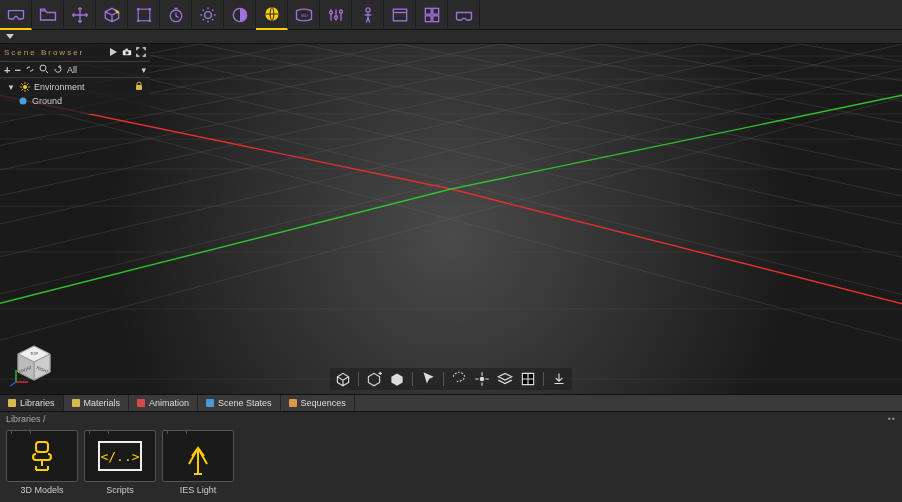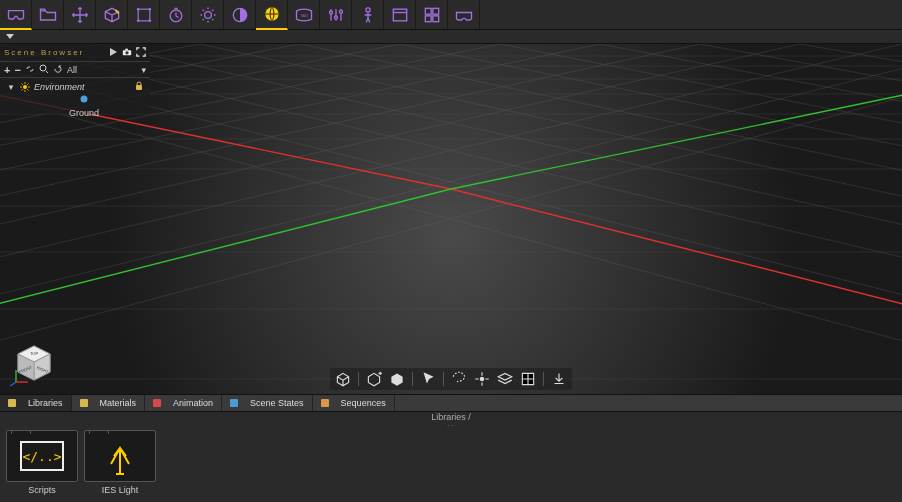--- a/index.html
+++ b/index.html
@@ -104,21 +104,21 @@
   .scene-tree {
     padding: 2px 0 6px 4px;
   }
   .tree-row {
     display: flex;
     align-items: center;
     gap: 4px;
     height: 14px;
     padding-left: 2px;
   }
-  .tree-row.child { padding-left: 14px; flex-direction: column; }
+  .tree-row.child { padding-left: 14px; }
   .tree-icon { width: 10px; height: 10px; display:inline-flex; align-items:center; justify-content:center; }
   .lock-col { margin-left: auto; margin-right: 6px; }
 
   
   .view-cube {
     position: absolute;
     left: 10px;
     bottom: 6px;
     width: 48px;
     height: 48px;
@@ -151,21 +151,21 @@
     height: 18px;
     background: #3a3a3a;
     display: flex;
     align-items: stretch;
     border-top: 1px solid #111;
     border-bottom: 1px solid #111;
   }
   .btab {
     display: flex;
     align-items: center;
-    gap: 12px;
+    gap: 4px;
     padding: 0 8px;
     font-size: 9px;
     color: #ddd;
     border-right: 1px solid #222;
     cursor: pointer;
   }
   .btab.active { background: #2a2a2a; }
   .btab .sw { width:8px; height:8px; border-radius:1px; }
 
   
@@ -174,21 +174,20 @@
     top: 412px;
     left: 0; right: 0;
     height: 14px;
     background: #2a2a2a;
     display: flex;
     align-items: center;
     padding: 0 6px;
     font-size: 9px;
     color: #aaa;
     justify-content: space-between;
-    flex-direction: column;
   }
 
   
   .library-row {
     position: absolute;
     top: 426px;
     left: 0; right: 0;
     bottom: 0;
     background: #2a2a2a;
     display: flex;
@@ -430,21 +429,21 @@
       <div class="tree-row">
         <span class="tree-icon" style="color:#ccc">▾</span>
         <span class="tree-icon">
             <svg viewBox="0 0 10 10">
               <circle cx="5" cy="5" r="2" fill="#ffcc00"></circle>
               <g stroke="#ffcc00" stroke-width="0.8">
                 <path d="M5 0v2M5 8v2M0 5h2M8 5h2M1.5 1.5l1.4 1.4M7.1 7.1l1.4 1.4M1.5 8.5l1.4-1.4M7.1 2.9l1.4-1.4"></path>
               </g>
             </svg>
           </span>
-        <span style="font-style:italic;color:#ccc">Environment</span>
+        <span style="color:#ccc">Environment</span>
         <span class="lock-col"><svg class="mini-icon" viewBox="0 0 10 10">
               <rect x="2" y="4" width="6" height="5" rx="1" fill="#d8b84a"></rect>
               <path d="M3 4V3a2 2 0 014 0v1" stroke="#d8b84a" fill="none"></path>
             </svg></span>
       </div>
       <div class="tree-row child">
         <span class="tree-icon">
             <svg viewBox="0 0 10 10">
               <circle cx="5" cy="5" r="3.5" fill="#4aa0d8"></circle>
             </svg>
@@ -555,20 +554,33 @@
   </div>
 </div>
 
 <div class="breadcrumb-row">
   <span>Libraries  /</span>
   <span style="letter-spacing:1px;color:#888">••</span>
 </div>
 
 <div class="library-row">
 
+  <div class="lib-card">
+    <div class="lib-thumb">
+        <div class="tab-notch"></div>
+      <svg width="40" height="40" viewBox="0 0 40 40">
+        <g stroke="#ffcc00" stroke-width="2" fill="none">
+          <rect x="14" y="6" width="12" height="10" rx="3"></rect>
+          <path d="M14 18c-4 0-4 6 0 6h12c4 0 4-6 0-6"></path>
+          <path d="M20 24v6M14 34h12M14 30v4M26 30v4"></path>
+        </g>
+      </svg>
+    </div>
+    <div class="lib-label">3D Models</div>
+  </div>
 
   <div class="lib-card">
     <div class="lib-thumb">
         <div class="tab-notch"></div>
       <svg width="50" height="36" viewBox="0 0 50 36">
         <rect x="4" y="4" width="42" height="28" fill="none" stroke="#eee" stroke-width="2"></rect>
         <text x="25" y="23" font-size="13" fill="#ffcc00" text-anchor="middle" font-family="monospace">&lt;/..&gt;</text>
       </svg>
     </div>
     <div class="lib-label">Scripts</div>

